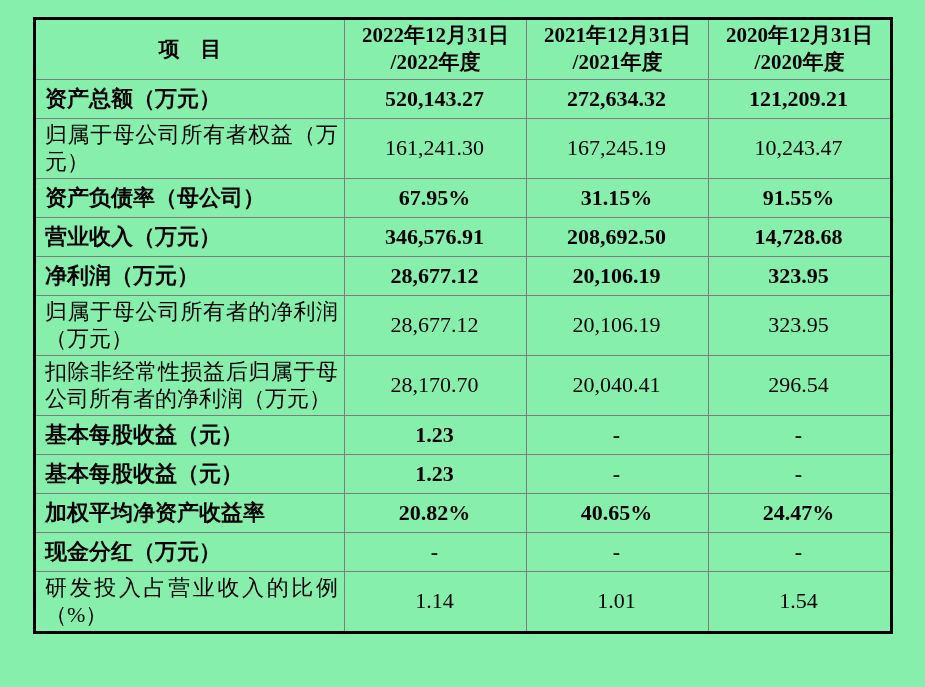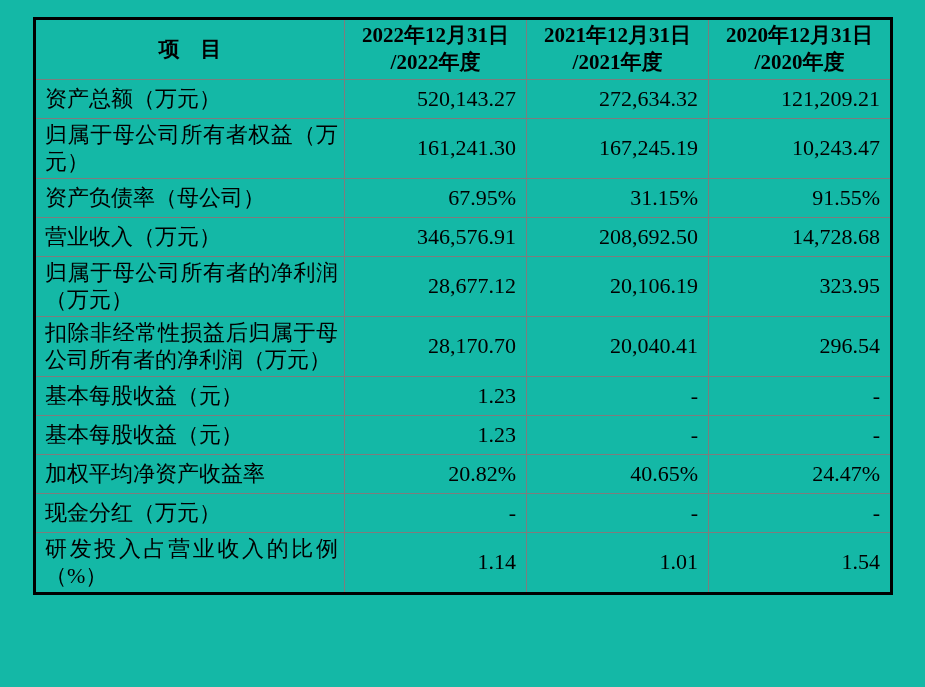--- a/index.html
+++ b/index.html
@@ -2,21 +2,21 @@
 <html><head>
 <meta charset="utf-8">
 <style>
   html, body {
     margin: 0; padding: 0;
     background: #ffffff;
   }
   .page {
     position: relative;
     width: 925px; height: 687px;
-    background: #14b8a6;
+    background: #86efac;
     font-family: "Liberation Serif", "DejaVu Serif", serif;
     color: #000000;
     overflow: hidden;
   }
   table.fin {
     position: absolute;
     left: 33px; top: 17px;
     width: 857px;
     border-collapse: collapse;
     table-layout: fixed;
@@ -41,25 +41,25 @@
     white-space: pre-line;
     font-size: 21px;
     line-height: 1.3;
   }
   td.lbl {
     text-align: justify;
     padding-left: 9px;
     padding-right: 6px;
   }
   td.num {
-    text-align: right;
+    text-align: center;
     padding-right: 10px;
   }
   tr.hdr { height: 58px; }
-  tr.h1  { height: 39px; }
+  tr.h1  { height: 39px; font-weight: bold; }
   tr.h2  { height: 57px; padding-left: 40px; }
 </style>
 </head>
 <body>
 
 <div class="page">
   <table class="fin">
     <colgroup>
       <col class="c0">
         <col class="c1">
@@ -95,20 +95,26 @@
         <td class="num">67.95%</td>
         <td class="num">31.15%</td>
         <td class="num">91.55%</td>
       </tr>
       <tr class="h1">
         <td class="lbl">营业收入（万元）</td>
         <td class="num">346,576.91</td>
         <td class="num">208,692.50</td>
         <td class="num">14,728.68</td>
       </tr>
+      <tr class="h1">
+        <td class="lbl">净利润（万元）</td>
+        <td class="num">28,677.12</td>
+        <td class="num">20,106.19</td>
+        <td class="num">323.95</td>
+      </tr>
       <tr class="h2">
         <td class="lbl">归属于母公司所有者的净利润（万元）</td>
         <td class="num">28,677.12</td>
         <td class="num">20,106.19</td>
         <td class="num">323.95</td>
       </tr>
       <tr class="h2">
         <td class="lbl">扣除非经常性损益后归属于母公司所有者的净利润（万元）</td>
         <td class="num">28,170.70</td>
         <td class="num">20,040.41</td>

